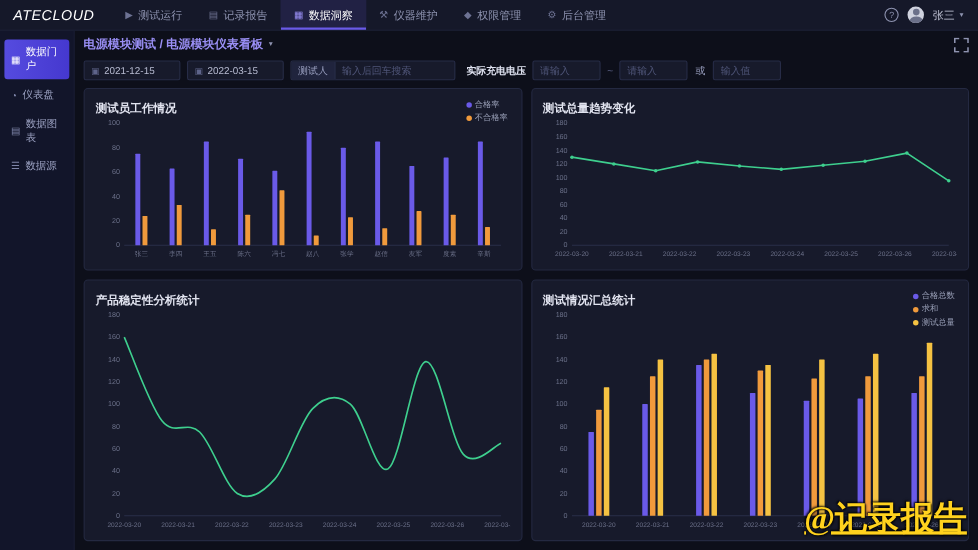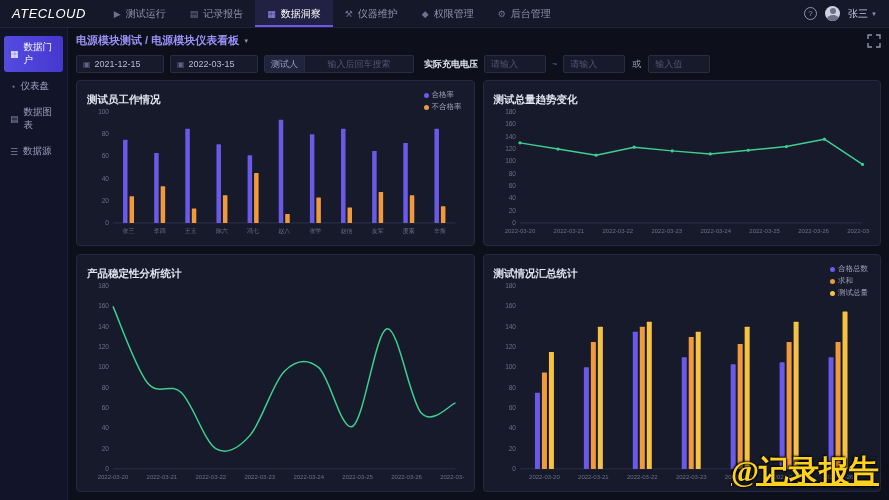--- a/index.html
+++ b/index.html
@@ -40,21 +40,21 @@
   .expand svg { width:14px; height:14px; display:block; }
 
   .filter-row { height:22px; display:flex; align-items:center; gap:6px; margin-bottom:5px; font-size:9px; }
   .date-box, .input-group, .mini-box { display:flex; align-items:center; background:#171a2b; border:1px solid #272c47; border-radius:2px; height:18px; overflow:hidden; }
   .date-box { padding:0 6px; gap:4px; width:88px; }
   .cal { font-size:8px; color:#5e648a; }
   .filter-row input { background:transparent; border:none; outline:none; color:#b8bcd2; font-size:9px; width:100%; font-family:inherit; }
   .filter-row input::placeholder { color:#4f5578; }
   .input-group { width:150px; }
   .addon { flex:none; background:#20243d; color:#9aa0c0; padding:0 6px; height:100%; display:flex; align-items:center; border-right:1px solid #272c47; font-size:9px; }
-  .input-group input { padding:0 6px;text-align:center; }
+  .input-group input { padding:0 6px; }
   .flabel { color:#dfe2f0; font-weight:bold; font-size:9px; margin-left:4px; }
   .flabel.or { font-weight:normal; color:#9aa0c0; margin:0 1px; }
   .sep { color:#5e648a; }
   .mini-box { width:62px; }
   .mini-box input { padding:0 6px; }
 
   
   .charts { flex:1; display:grid; grid-template-columns:1fr 1fr; grid-template-rows:166px 1fr; gap:8px; padding-bottom:8px; min-height:0; }
   .panel { position:relative; background:#171a2b; border:1px solid #242941; border-radius:4px; padding:8px 10px; display:flex; flex-direction:column; min-height:0; min-width:0; }
   .panel-title { font-size:10.5px; font-weight:bold; color:#e2e4f0;font-family:Liberation Serif, serif; }

